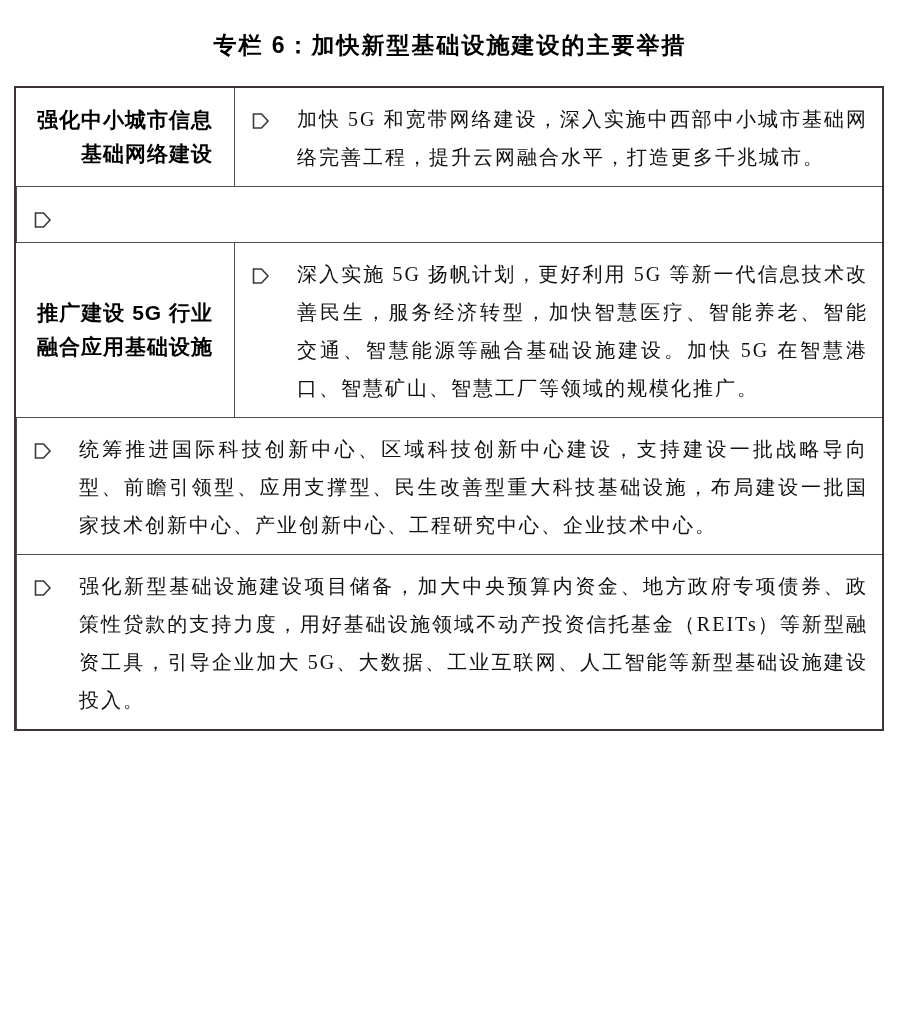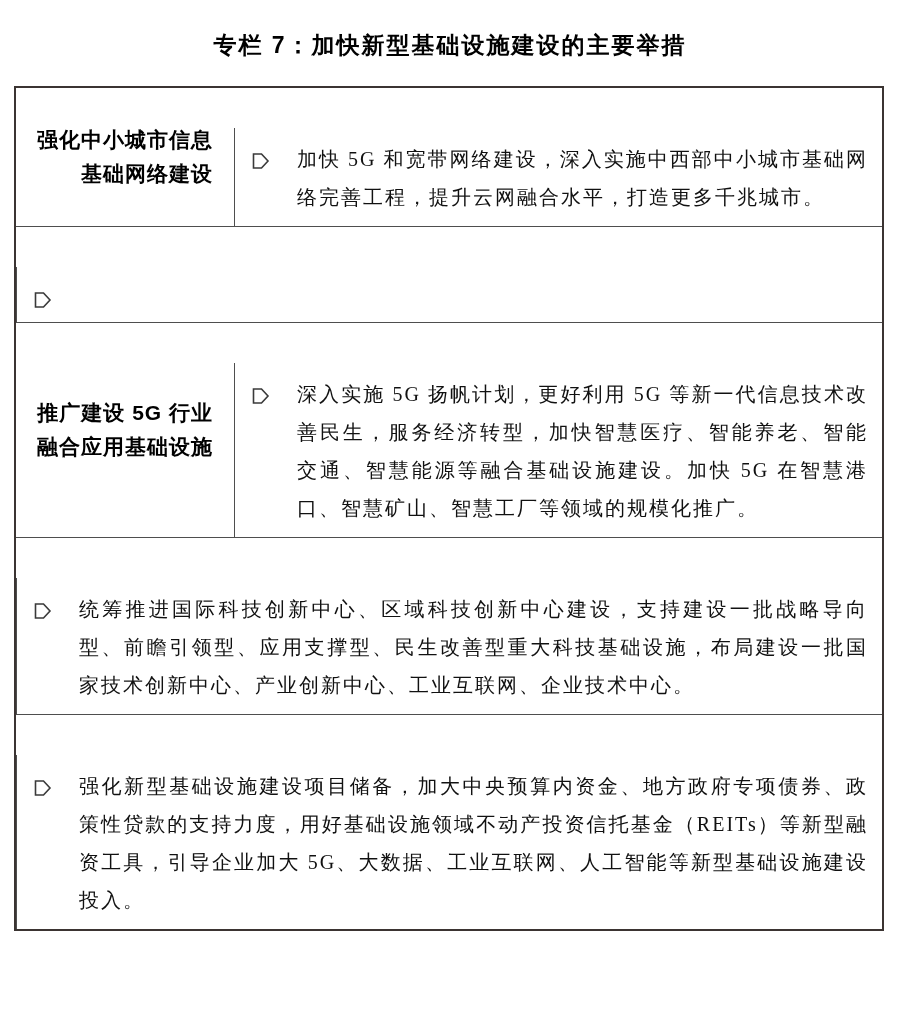--- a/index.html
+++ b/index.html
@@ -49,21 +49,20 @@
     white-space: pre-line;
     padding: 8px 6px;
   }
 
   .content-cell {
     flex: 1;
     border-left: 1px solid #4e4e4e;
     display: flex;
     align-items: flex-start;
     padding: 12px 14px 10px 16px;
-    margin-top: 40px;
   }
 
   .bullet-icon {
     flex: 0 0 20px;
     margin-top: 9px;
     margin-right: 26px;
   }
 
   .content-text {
     flex: 1;
@@ -71,21 +70,21 @@
     font-size: 20px;
     line-height: 38px;
     letter-spacing: 2px;
     text-align: justify;
     color: #111;
   }
 </style>
 </head>
 <body>
 
-<h1 class="page-title">专栏 7：加快新型基础设施建设的主要举措</h1>
+<h1 class="page-title">专栏 6：加快新型基础设施建设的主要举措</h1>
 
 <div class="box-table">
   <div class="box-row">
     <div class="label-cell">强化中小城市信息
 基础网络建设</div>
     <div class="content-cell">
       <svg class="bullet-icon" width="20" height="24" viewBox="0 0 20 24">
         <polygon points="2.5,5 10.5,5 17,12 10.5,19 2.5,19" fill="none" stroke="#3a3a3a" stroke-width="1.6" stroke-linejoin="miter"></polygon>
       </svg>
       <div class="content-text">加快 5G 和宽带网络建设，深入实施中西部中小城市基础网络完善工程，提升云网融合水平，打造更多千兆城市。</div>
@@ -109,21 +108,21 @@
       </svg>
       <div class="content-text">深入实施 5G 扬帆计划，更好利用 5G 等新一代信息技术改善民生，服务经济转型，加快智慧医疗、智能养老、智能交通、智慧能源等融合基础设施建设。加快 5G 在智慧港口、智慧矿山、智慧工厂等领域的规模化推广。</div>
     </div>
   </div>
 
   <div class="box-row">
     <div class="content-cell">
       <svg class="bullet-icon" width="20" height="24" viewBox="0 0 20 24">
         <polygon points="2.5,5 10.5,5 17,12 10.5,19 2.5,19" fill="none" stroke="#3a3a3a" stroke-width="1.6" stroke-linejoin="miter"></polygon>
       </svg>
-      <div class="content-text">统筹推进国际科技创新中心、区域科技创新中心建设，支持建设一批战略导向型、前瞻引领型、应用支撑型、民生改善型重大科技基础设施，布局建设一批国家技术创新中心、产业创新中心、工业互联网、企业技术中心。</div>
+      <div class="content-text">统筹推进国际科技创新中心、区域科技创新中心建设，支持建设一批战略导向型、前瞻引领型、应用支撑型、民生改善型重大科技基础设施，布局建设一批国家技术创新中心、产业创新中心、工程研究中心、企业技术中心。</div>
     </div>
   </div>
 
   <div class="box-row">
     <div class="content-cell">
       <svg class="bullet-icon" width="20" height="24" viewBox="0 0 20 24">
         <polygon points="2.5,5 10.5,5 17,12 10.5,19 2.5,19" fill="none" stroke="#3a3a3a" stroke-width="1.6" stroke-linejoin="miter"></polygon>
       </svg>
       <div class="content-text">强化新型基础设施建设项目储备，加大中央预算内资金、地方政府专项债券、政策性贷款的支持力度，用好基础设施领域不动产投资信托基金（REITs）等新型融资工具，引导企业加大 5G、大数据、工业互联网、人工智能等新型基础设施建设投入。</div>
     </div>

